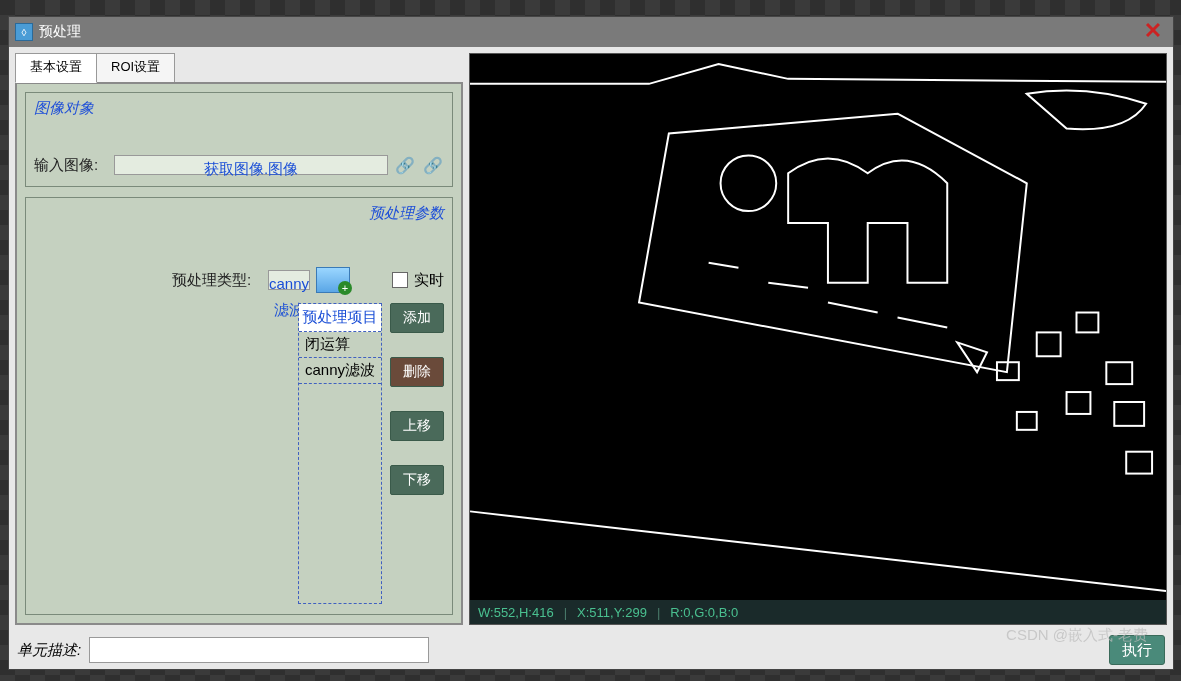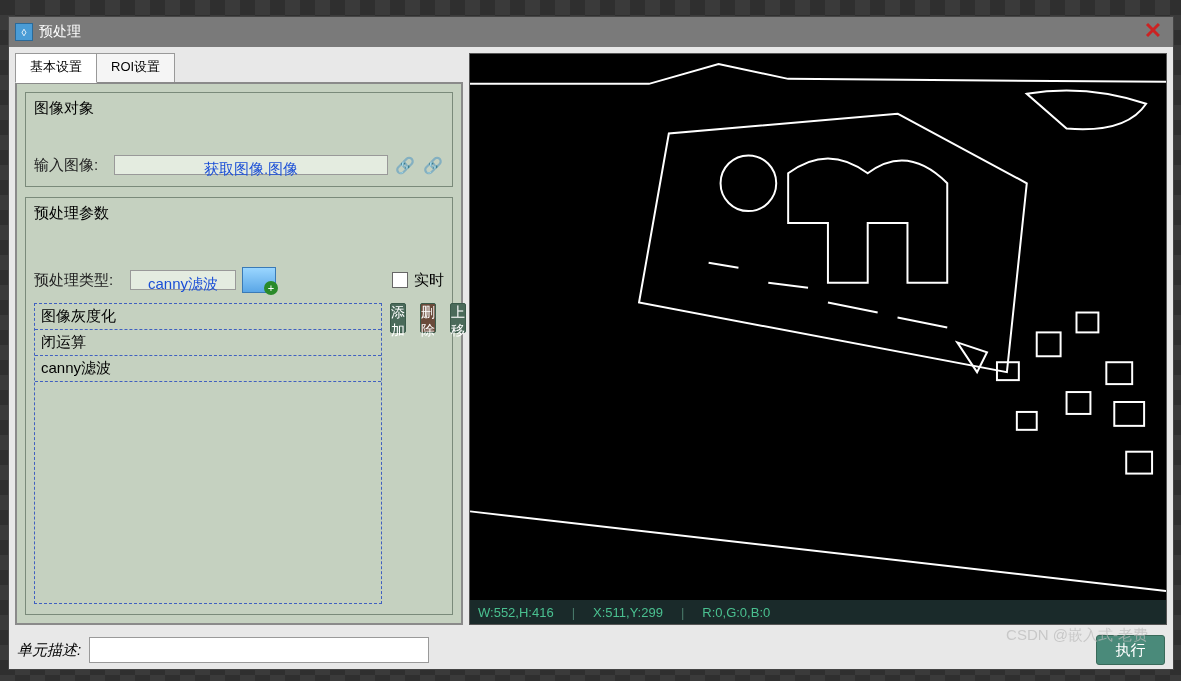--- a/index.html
+++ b/index.html
@@ -16,48 +16,48 @@
 .titlebar-icon { width: 18px; height: 18px; background: #4a9cd6; border: 1px solid #2a6a9a; margin-right: 6px; display:flex; align-items:center; justify-content:center; color:#fff; font-size:10px; }
 .titlebar-title { flex: 1; font-size: 14px; }
 .close-x { width: 28px; height: 24px; color: #cc2222; font-size: 22px; font-weight: bold; text-align: center; cursor: pointer; line-height: 22px; }
 .body-area { flex: 1; display: flex; padding: 6px; gap: 6px; background: #e8e8e8; }
 .left-panel { width: 448px; display: flex; flex-direction: column; }
 .tabs { height: 30px; display: flex; background: #e8e8e8; }
 .tab { padding: 4px 14px; border: 1px solid #999; background: #f5f5f5; font-size: 13px; cursor: pointer; margin-right: -1px; }
 .tab.active { background: #fff; border-bottom: 1px solid #fff; position: relative; z-index: 2; }
 .tab-content { flex: 1; border: 2px solid #8a8a8a; background: #c5d1c0; padding: 8px; display: flex; flex-direction: column; gap: 10px; margin-top: -1px; }
 .group { border: 1px solid #7a8a7a; background: #c5d1c0; padding: 6px 8px 10px; }
-.group-title { color: #000000; font-size: 15px; margin-bottom: 8px; }
+.group-title { color: #1d4ed8; font-size: 15px; margin-bottom: 8px; font-style: italic; }
 .row { display: flex; align-items: center; gap: 6px; font-size: 15px; margin-top: 36px; }
 .label { color: #222; min-width: 74px; }
 .combo { flex: 1; height: 20px; border: 1px solid #999; background: #e4ece0; color: #1a4ed6; text-align: center; line-height: 26px; font-size: 15px; cursor: pointer; }
 .link-icon { width: 22px; height: 22px; display: inline-flex; align-items: center; justify-content: center; font-size: 16px; cursor: pointer; }
 .link-icon.blue { color: #1a6ad6; }
 .link-icon.gray { color: #888; }
 .img-icon { width: 34px; height: 26px; background: linear-gradient(#9ad6ff, #5aa6e6); border: 1px solid #3a7ab6; position: relative; cursor: pointer; }
 .img-icon::after { content: "+"; position: absolute; bottom: -3px; right: -3px; width: 14px; height: 14px; background: #2a8a2a; color: #fff; border-radius: 50%; font-size: 11px; text-align: center; line-height: 14px; }
 .chk { width: 16px; height: 16px; border: 1px solid #666; background: #fff; cursor: pointer; }
 .chk-label { font-size: 15px; font-family: Liberation Mono, monospace; }
 .items-section { flex: 1; display: flex; gap: 8px; }
 .items-list { flex: 1; border: 1px dashed #4060c0; background: #c5d1c0; display: flex; flex-direction: column; }
 .items-header { background: #fff; color: #1a4ed6; text-align: center; padding: 4px 0; font-size: 15px; border-bottom: 1px dashed #4060c0; }
 .item { padding: 3px 6px; font-size: 15px; border-bottom: 1px dashed #4060c0; cursor: pointer; }
 .item.selected { background: #c0c0f0; }
-.btns-col { width: 54px; display: flex; flex-direction: row; gap: 14px; }
+.btns-col { width: 54px; display: flex; flex-direction: column; gap: 24px; }
 .btn { height: 30px; background: #4a6a5a; color: #fff; border: 1px solid #3a5a4a; font-size: 14px; cursor: pointer; border-radius: 2px; }
 .btn.delete { background: #6a4a3a; }
 .right-panel { flex: 1; display: flex; flex-direction: column; border: 1px solid #555; background: #1a2a2a; }
 .canvas { flex: 1; background: #000; position: relative; overflow: hidden; }
-.statusbar { height: 24px; background: #1a2a2a; color: #4ac090; font-size: 13px; display: flex; align-items: center; padding: 0 8px; gap: 12px; font-family: monospace; }
+.statusbar { height: 24px; background: #1a2a2a; color: #4ac090; font-size: 13px; display: flex; align-items: center; padding: 0 8px; gap: 4px; font-family: monospace; }
 .statusbar .sep { color: #4a7a6a; margin: 0 6px; }
 .footer { height: 38px; display: flex; align-items: center; padding: 0 8px; gap: 8px; background: #e8e8e8; }
 .desc-label { font-size: 15px; font-style: italic; }
 .desc-input { flex: 1; height: 26px; border: 1px solid #999; background: #fff; max-width: 340px; padding: 0 4px; }
 .footer-spacer { flex: 1; }
-.exec-btn { width: 69px; height: 30px; background: #4a8a7a; color: #fff; border: 1px solid #3a6a5a; font-size: 15px; cursor: pointer; border-radius: 3px; }
+.exec-btn { width: 56px; height: 30px; background: #4a8a7a; color: #fff; border: 1px solid #3a6a5a; font-size: 15px; cursor: pointer; border-radius: 3px; }
 .watermark { position: absolute; bottom: 24px; right: 25px; color: #bbb; font-size: 15px; opacity: 0.7; pointer-events: none; }
 
 .edge-svg { position: absolute; inset: 0; }
 </style>
 </head>
 <body>
 <div class="checker-bg"></div>
 
 <div class="dialog">
   <div class="titlebar">
@@ -77,34 +77,34 @@
         <div class="group">
           <div class="group-title">图像对象</div>
           <div class="row">
             <span class="label">输入图像:</span>
             <div class="combo">获取图像.图像</div>
             <span class="link-icon blue">🔗</span>
             <span class="link-icon gray">🔗</span>
           </div>
         </div>
 
-        <div class="group" style="flex:1; display:flex; flex-direction:column;">
+        <div class="group" style="flex:1; display:flex; flex-direction:column;align-items:flex-end;">
           <div class="group-title">预处理参数</div>
           <div class="row">
             <span class="label" style="min-width:90px">预处理类型:</span>
             <div class="combo" style="max-width:150px">canny滤波</div>
             <div class="img-icon"></div>
             <div style="flex:1"></div>
             <div class="chk"></div>
             <span class="chk-label">实时</span>
           </div>
 
           <div class="items-section" style="margin-top:10px; flex:1;">
             <div class="items-list">
-              <div class="item">图像灰度化</div>
+              <div class="items-header">预处理项目</div>
               <div class="item">闭运算</div>
               <div class="item">canny滤波</div>
             </div>
             <div class="btns-col">
               <button class="btn">添加</button>
               <button class="btn delete">删除</button>
               <button class="btn">上移</button>
               <button class="btn">下移</button>
             </div>
           </div>

